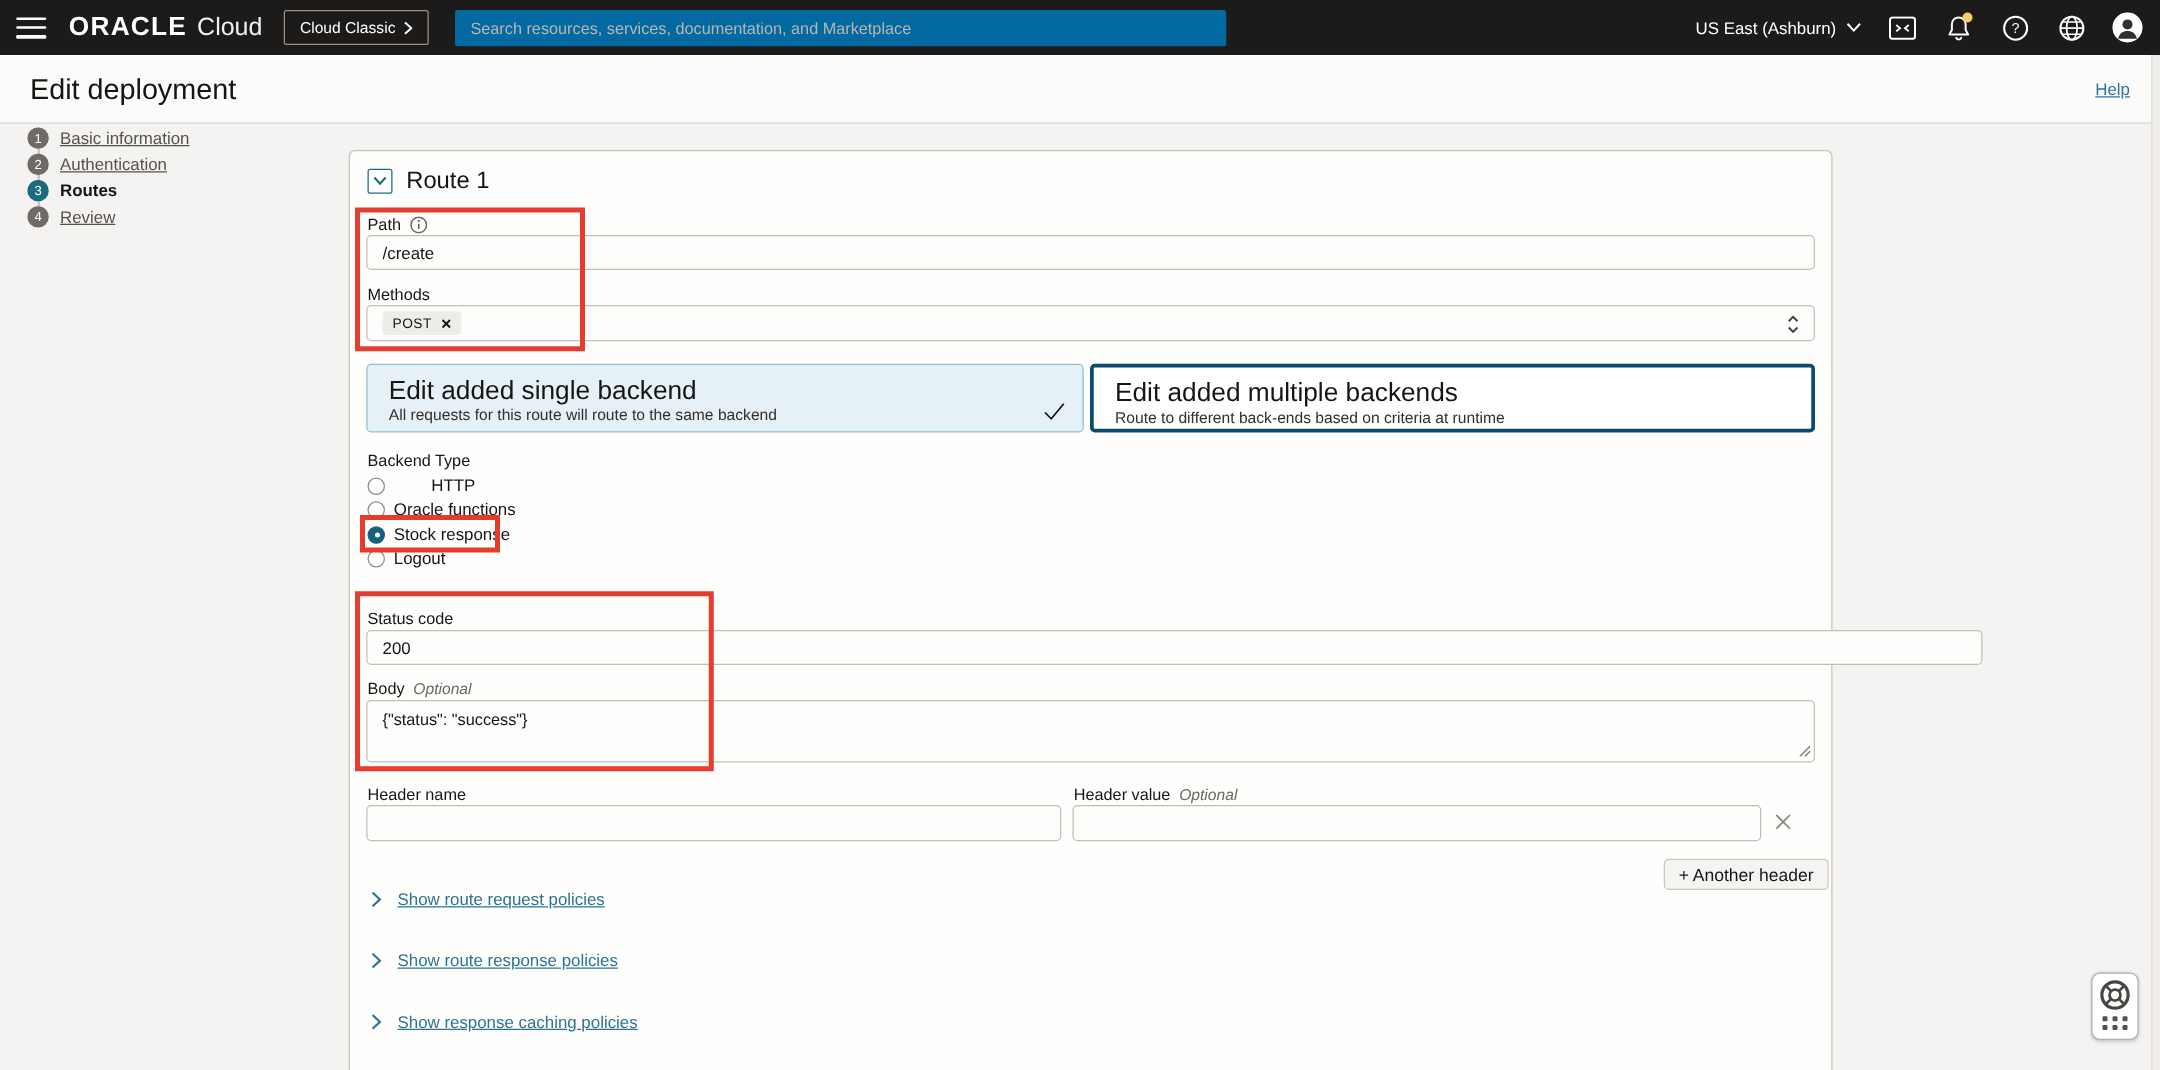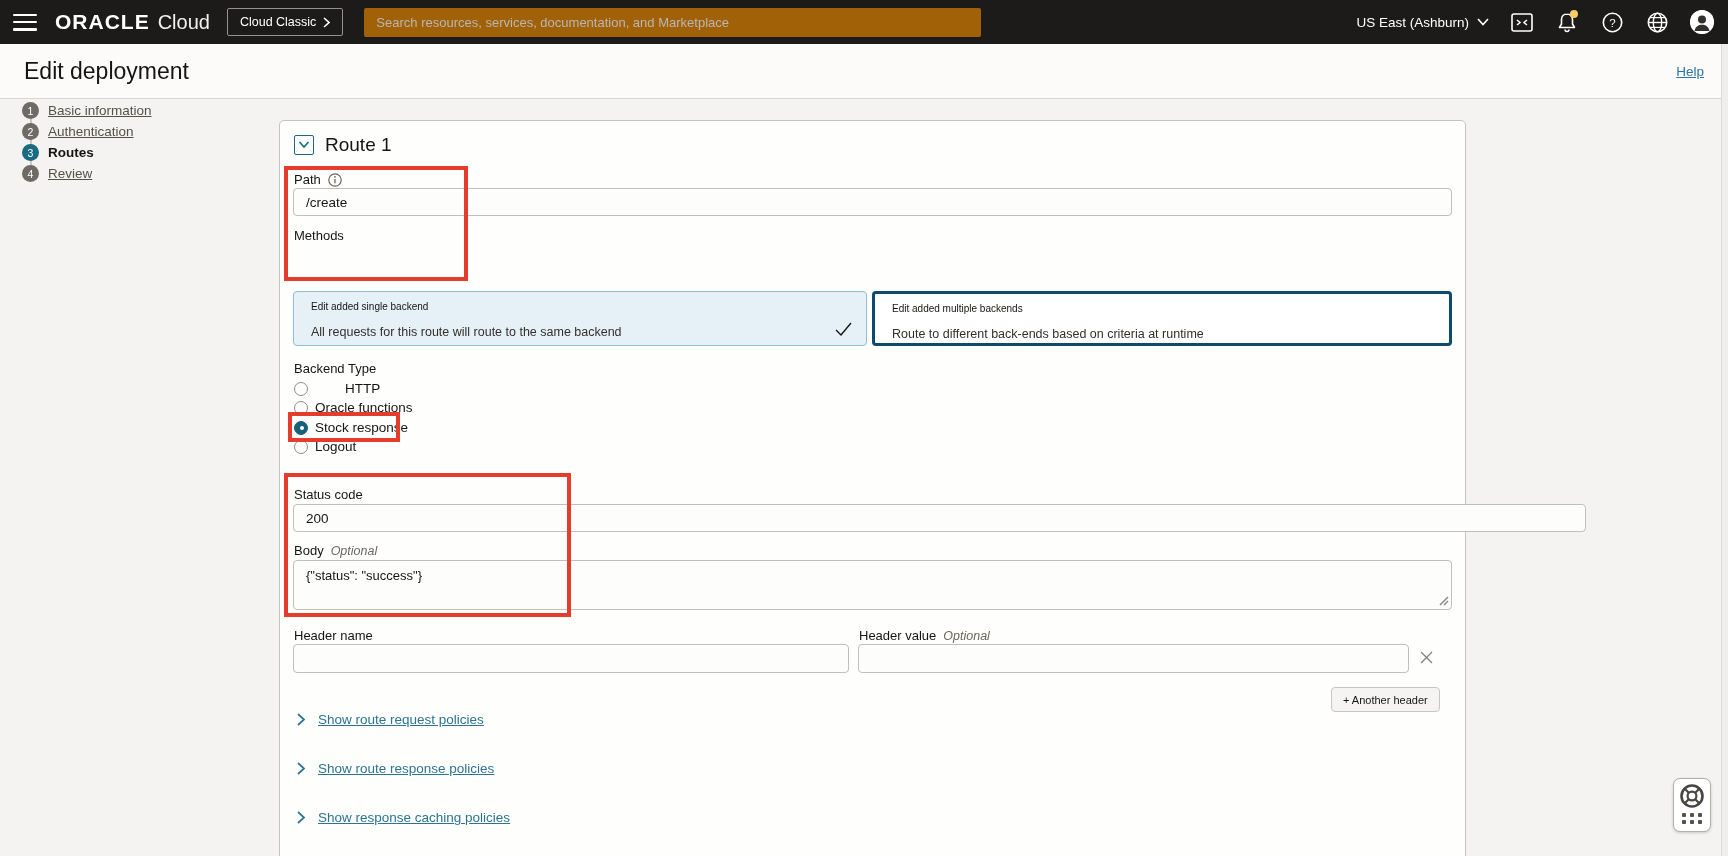--- a/index.html
+++ b/index.html
@@ -12,21 +12,21 @@
             display:flex; align-items:center; }
   .hamburger { width:24px; height:17px; margin-left:13px; display:flex; flex-direction:column;
                justify-content:space-between; cursor:pointer; }
   .hamburger span { display:block; height:2.6px; background:#fff; border-radius:1px; }
   .brand { display:flex; align-items:baseline; margin-left:18px; white-space:nowrap; }
   .brand .oracle { font-weight:700; font-size:21px; letter-spacing:1px; color:#fff; }
   .brand .cloud  { font-weight:300; font-size:20px; color:#f2f1ef; margin-left:8px; }
   .cloud-classic { margin-left:17px; height:28px; display:flex; align-items:center; gap:7px;
                    border:1px solid #96918d; border-radius:2px; padding:0 12px; color:#fff;
                    font-size:12.5px; background:transparent; cursor:pointer; }
-  .topsearch { margin-left:21px; width:617px; height:29px; background:#a16207; border:none;
+  .topsearch { margin-left:21px; width:617px; height:29px; background:#0369a1; border:none;
                border-radius:2px; padding:0 12px; font-size:13px; color:#e9e7e5; }
   .topsearch::placeholder { color:#bab6b3; opacity:1; }
   .topbar-right { margin-left:auto; display:flex; align-items:center; margin-right:14px; gap:21px; }
   .region { display:flex; align-items:center; gap:8px; color:#fff; font-size:13.5px; cursor:pointer; }
   .tb-icon { position:relative; width:24px; height:24px; display:flex; align-items:center;
              justify-content:center; cursor:pointer; }
   .bell-badge { position:absolute; right:1px; top:0; width:8px; height:8px; border-radius:50%;
                 background:#f5cf65; }
   .avatar { width:24px; height:24px; border-radius:50%; background:#fff; overflow:hidden;
             display:flex; align-items:center; justify-content:center; }
@@ -70,37 +70,37 @@
                  border:1px solid #c2beba; border-radius:4px; background:#fdfdfc;
                  display:flex; align-items:center; padding:0 12px; cursor:pointer; }
   .chip { display:flex; align-items:center; gap:7px; background:#efedea; border-radius:3px;
           height:19px; padding:0 8px; font-size:11px; letter-spacing:.4px; color:#161513; }
   .chip-x { cursor:pointer; display:flex; }
   .stepper { position:absolute; right:11px; top:7px; }
 
   .card { position:absolute; top:170px; height:55px; border-radius:4px; cursor:pointer; }
   .card.sel { background:#e5f1f6; border:1px solid #8ebfd1; }
   .card.unsel { background:#fff; border:3px solid #0c4a6e; }
-  .card-title { position:absolute; left:17px; top:9px; font-size:10px; color:#161513;text-align:right; }
+  .card-title { position:absolute; left:17px; top:9px; font-size:21px; color:#161513;text-align:right; }
   .card-sub { position:absolute; left:17px; top:33px; font-size:12.5px; color:#332f2b; }
   .card-check { position:absolute; right:14px; bottom:9px; }
 
   .radio-row { position:absolute; left:14px; display:flex; align-items:center; gap:7px; height:19px; cursor:pointer; }
   .radio { width:14px; height:14px; border-radius:50%; border:1px solid #8f8b87; background:#fff; flex:none; }
   .radio.on { border:1px solid #17627a; background:#17627a; position:relative; }
   .radio.on::after { content:""; position:absolute; left:4.5px; top:4.5px; width:4px; height:4px;
                      border-radius:50%; background:#fff; }
   .radio-label { font-size:13.5px; color:#161513; }
   .hint { position:absolute; left:14px; top:459px; font-size:11.5px; color:#55524e; }
   .hint a { color:#2c7492; text-decoration:underline; cursor:pointer; }
 
   .xbtn { position:absolute; left:1136px; top:526px; width:20px; height:20px; color:#84807c;
           cursor:pointer; display:flex; align-items:center; justify-content:center; }
   .another-btn { position:absolute; left:1051px; top:566px; height:25px; padding:0 11px;
-                 background:#f6f4f2; border:1px solid #c9c5c1; border-radius:4px; font-size:11px;
+                 background:#f6f4f2; border:1px solid #c9c5c1; border-radius:4px; font-size:14px;
                  color:#161513; cursor:pointer; font-family:"Liberation Sans","DejaVu Sans",sans-serif;text-align:center; }
 
   .policy-row { position:absolute; left:17px; display:flex; align-items:center; gap:13px; cursor:pointer; }
   .policy-link { font-size:13.5px; color:#2c7492; text-decoration:underline; }
 
   
   .redbox { position:absolute; border:4px solid #e53c2e; pointer-events:none; z-index:50; }
   #redbox-path-methods { left:284px; top:166px; width:184px; height:115px; }
   #redbox-stock       { left:288px; top:412px; width:112px; height:30px; }
   #redbox-status-body { left:284px; top:473px; width:287px; height:144px; }
@@ -223,20 +223,37 @@
       <svg width="14" height="14" viewBox="0 0 14 14">
           <circle cx="7" cy="7" r="6.2" fill="none" stroke="#6b6763" stroke-width="1.2"></circle>
           <line x1="7" y1="6" x2="7" y2="10.2" stroke="#6b6763" stroke-width="1.3"></line>
           <circle cx="7" cy="3.8" r="0.9" fill="#6b6763"></circle>
         </svg>
     </div>
     <input class="tin" style="left: 13px; top: 67px; width: 1159px;" value="/create">
 
     <div class="field-label" style="left:14px; top:107px;">
       <span>Methods</span>
+    </div>
+    <div class="methods-box">
+      <span class="chip">
+        <span>POST</span>
+        <span class="chip-x">
+          <svg width="8" height="8" viewBox="0 0 8 8">
+              <line x1="1" y1="1" x2="7" y2="7" stroke="#161513" stroke-width="1.5"></line>
+              <line x1="7" y1="1" x2="1" y2="7" stroke="#161513" stroke-width="1.5"></line>
+            </svg>
+        </span>
+      </span>
+      <span class="stepper">
+        <svg width="11" height="15" viewBox="0 0 11 15">
+            <polyline points="2,5 5.5,1.5 9,5" fill="none" stroke="#444140" stroke-width="1.6"></polyline>
+            <polyline points="2,10 5.5,13.5 9,10" fill="none" stroke="#444140" stroke-width="1.6"></polyline>
+          </svg>
+      </span>
     </div>
 
     <div class="card sel" style="left:13px; width:574px;">
       <div class="card-title">Edit added single backend</div>
       <div class="card-sub">All requests for this route will route to the same backend</div>
       <svg class="card-check" width="17" height="14" viewBox="0 0 17 14">
           <polyline points="1,8 6,13 16,1" fill="none" stroke="#161513" stroke-width="1.4"></polyline>
         </svg>
     </div>
     <div class="card unsel" style="left:592px; width:580px;">

